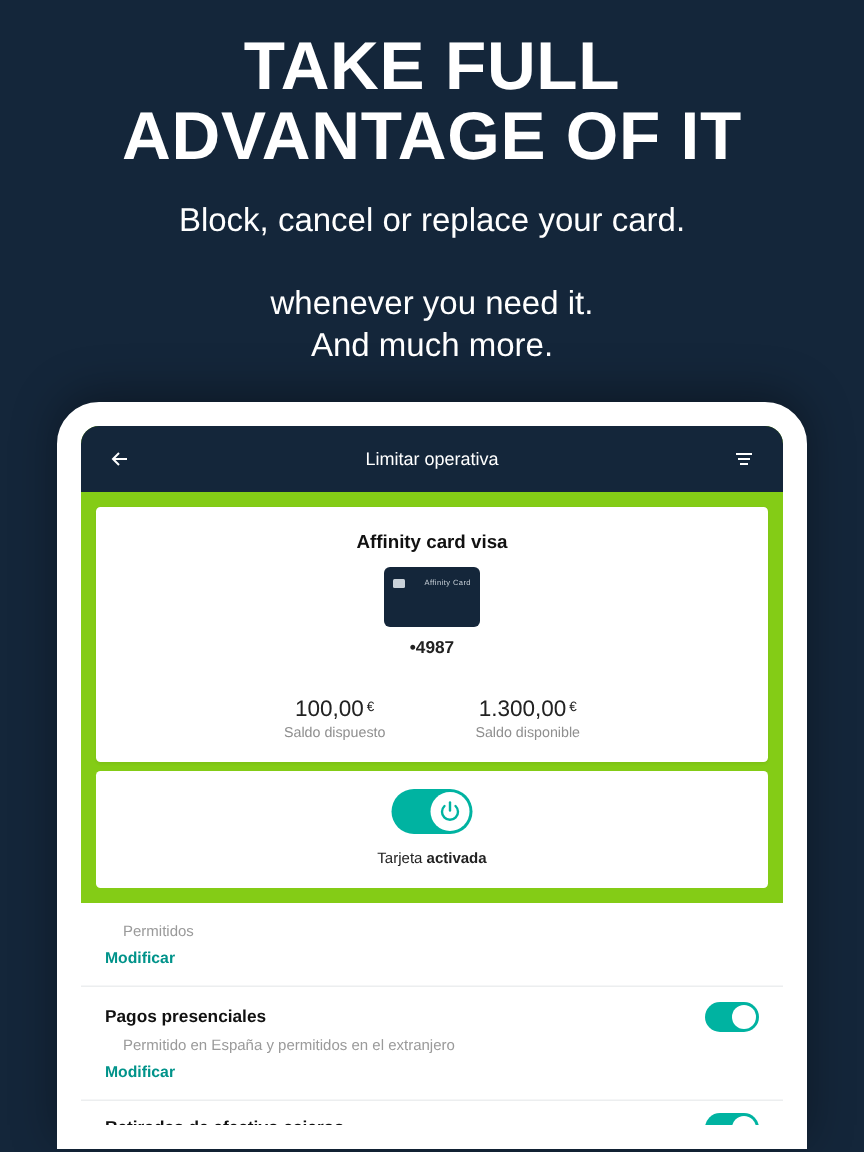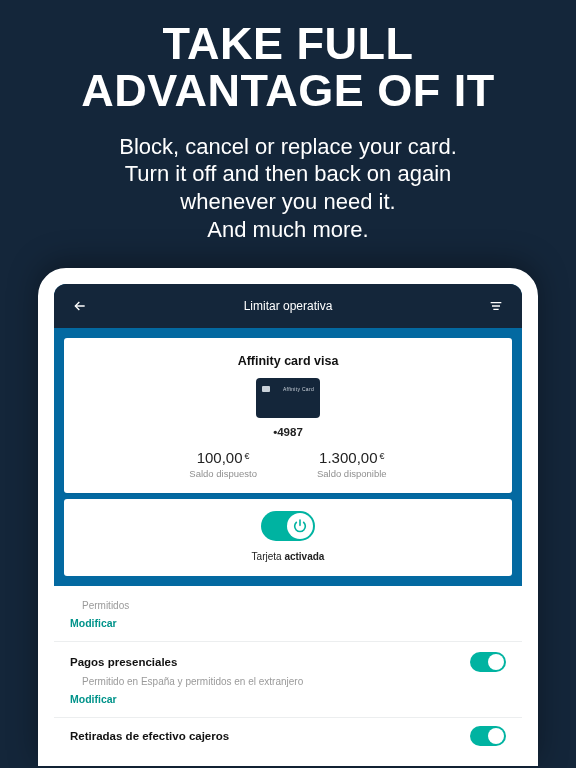--- a/index.html
+++ b/index.html
@@ -23,21 +23,21 @@
     .hero-sub {
       font-weight: 300;
       font-size: 22px;
       line-height: 1.27;
     }
 
     
     .device {
       width: 500px;
       margin: 0 auto;
-      background: #0369a1;
+      background: #84cc16;
       border: 16px solid #fff;
       border-radius: 28px 28px 0 0;
       box-shadow: 0 -6px 30px rgba(0,0,0,.35);
       overflow: hidden;
       height: 498px;
     }
 
     
     .app-bar {
       background: #14263a;
@@ -91,21 +91,21 @@
       position: absolute;
       right: 6px; top: 8px;
       font-size: 5px;
       color: #c9d1d9;
       letter-spacing: 0.3px;
     }
     .card-mask {
       font-size: 11.5px;
       color: #222;
       font-weight: 700;
-      margin-bottom: 11px;
+      margin-bottom: 26px;
     }
     .balances {
       display: flex;
       justify-content: center;
       gap: 60px;
     }
     .balance-col { text-align: center; }
     .balance-val {
       font-size: 15px;
       font-weight: 400;
@@ -203,21 +203,21 @@
 </head>
 <body>
 
 <div class="hero">
   <div class="hero-title">
     <span>TAKE FULL</span><br>
     <span>ADVANTAGE OF IT</span>
   </div>
   <div class="hero-sub">
     <span>Block, cancel or replace your card.</span><br>
-    <span>Turn it off and then back on again</span><br>
+    <br>
     <span>whenever you need it.</span><br>
     <span>And much more.</span>
   </div>
 </div>
 
 <div class="device">
 
   <div class="app-bar">
     <div class="icon-btn">
       <svg width="16" height="16" viewBox="0 0 24 24" fill="none" stroke="currentColor" stroke-width="2">

